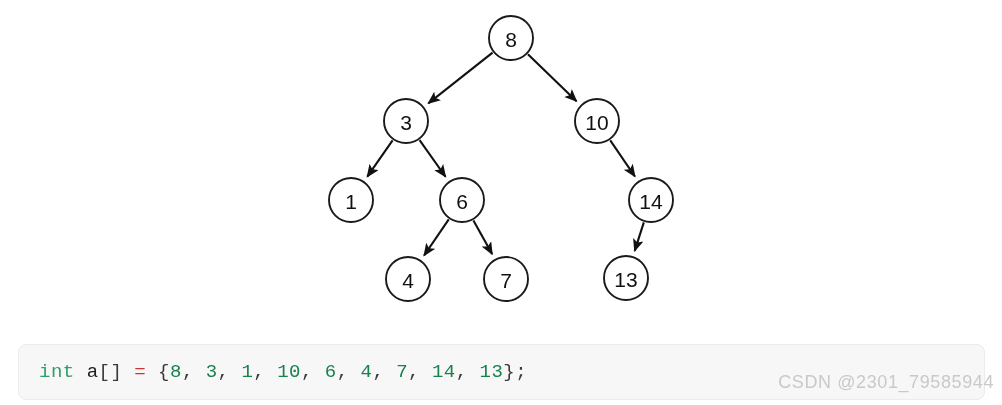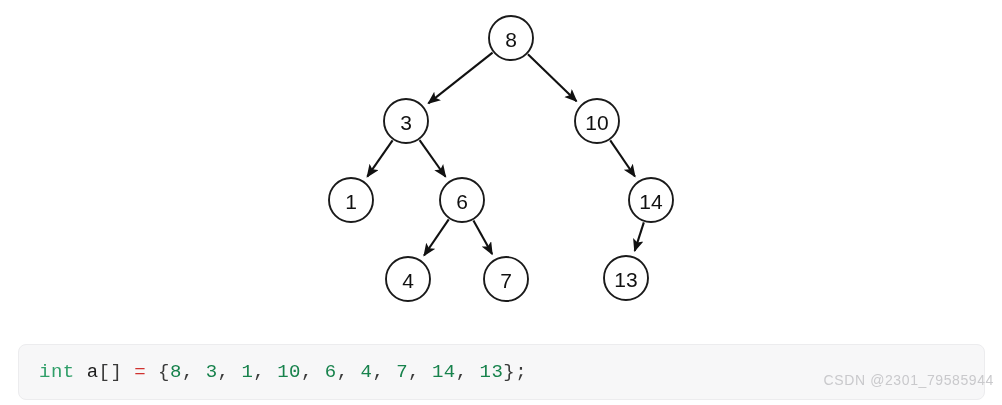--- a/index.html
+++ b/index.html
@@ -70,21 +70,21 @@
   .tok-ident { color: #1c1c1c; }
   .tok-punct { color: #3a3a3a; }
   .tok-op    { color: #d0322f; }
   .tok-num   { color: #17824c; }
 
   #watermark {
     position: absolute;
     right: 8px;
     top: 372px;
     font-family: "Liberation Sans", sans-serif;
-    font-size: 14px;
+    font-size: 18px;
     color: #c9c9cc;
     letter-spacing: 0.6px;
     white-space: nowrap;
   }
 </style>
 </head>
 <body>
 
 <div id="tree-figure-wrap">
   <svg id="tree-figure" viewBox="0 0 1002 320">

